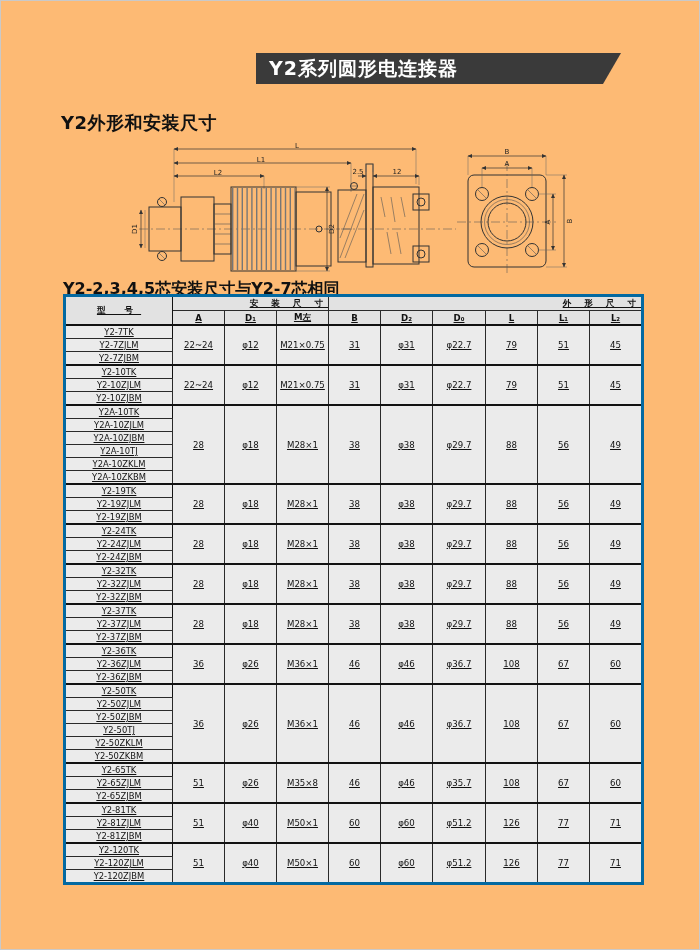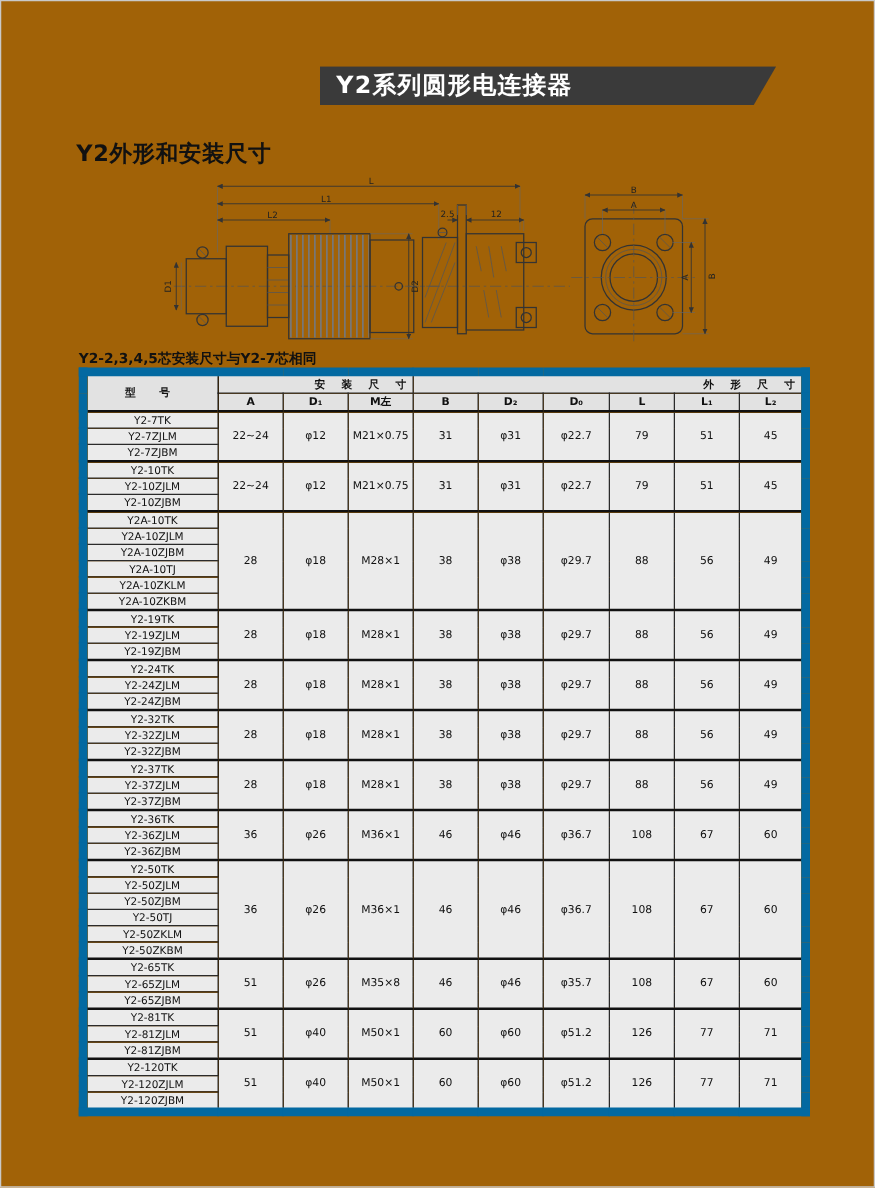--- a/index.html
+++ b/index.html
@@ -1,36 +1,36 @@
 <!DOCTYPE html>
 <html><head>
 <meta charset="utf-8">
 <style>
   html,body{margin:0;padding:0;background:#e8e8e8;}
-  .page{position:relative;width:700px;height:950px;background:#a16207;border:1px solid #c9c9c9;
+  .page{position:relative;width:700px;height:950px;background:#fdba74;border:1px solid #c9c9c9;
         box-sizing:border-box;font-family:"DejaVu Sans","Liberation Sans",sans-serif;color:#111;overflow:hidden;}
   
   .banner{position:absolute;left:255px;top:52px;width:365px;height:31px;background:#3a3a3a;
           clip-path:polygon(0 0,100% 0,calc(100% - 18px) 100%,0 100%);}
   .banner-title{color:#fff;font-size:19px;font-weight:bold;line-height:31px;padding-left:13px;letter-spacing:1px;}
   
   .sec-heading{position:absolute;left:60px;top:110px;font-size:18px;font-weight:bold;letter-spacing:.5px;}
-  .note{position:absolute;left:62px;top:278px;font-size:11px;font-weight:bold;}
+  .note{position:absolute;left:62px;top:278px;font-size:16px;font-weight:bold;}
   
   .figure{position:absolute;left:60px;top:140px;width:590px;height:137px;}
   .figure svg{width:100%;height:100%;}
   .out{stroke:#333;stroke-width:1;fill:none;}
   .thin{stroke:#555;stroke-width:.6;fill:none;}
   .dim{stroke:#333;stroke-width:.7;fill:none;}
   .ext{stroke:#666;stroke-width:.5;fill:none;}
   .cl{stroke:#555;stroke-width:.55;fill:none;stroke-dasharray:9 3 2 3;}
   .figure text{font-size:7px;fill:#222;font-family:"DejaVu Sans",sans-serif;}
   
   .table-wrap{position:absolute;left:62px;top:293px;width:578px;height:598px;}
-  table{border-collapse:collapse;table-layout:fixed;width:578px;height:436px;border:7px solid #0369a1;}
+  table{border-collapse:collapse;table-layout:fixed;width:578px;height:436px;border:3px solid #0369a1;text-decoration:underline;}
   th,td{border:1px solid #2a2a2a;background:#ebebeb;text-align:center;vertical-align:middle;
         padding:0;overflow:hidden;white-space:nowrap;}
   thead th{font-size:8.6px;font-weight:bold;background:#e2e2e2;height:13px;}
   thead tr:last-child th{border-bottom:2px solid #111;}
   th.group-hd{letter-spacing:5px;text-align:right;}
   th.model-hd{letter-spacing:8px;border-right:1.5px solid #111;}
   td{font-size:8.6px;height:12px;}
   td.model-cell{border-right:1.5px solid #111;font-size:8.4px;}
   tr.group-start td{border-top:2px solid #111;}
 </style>

